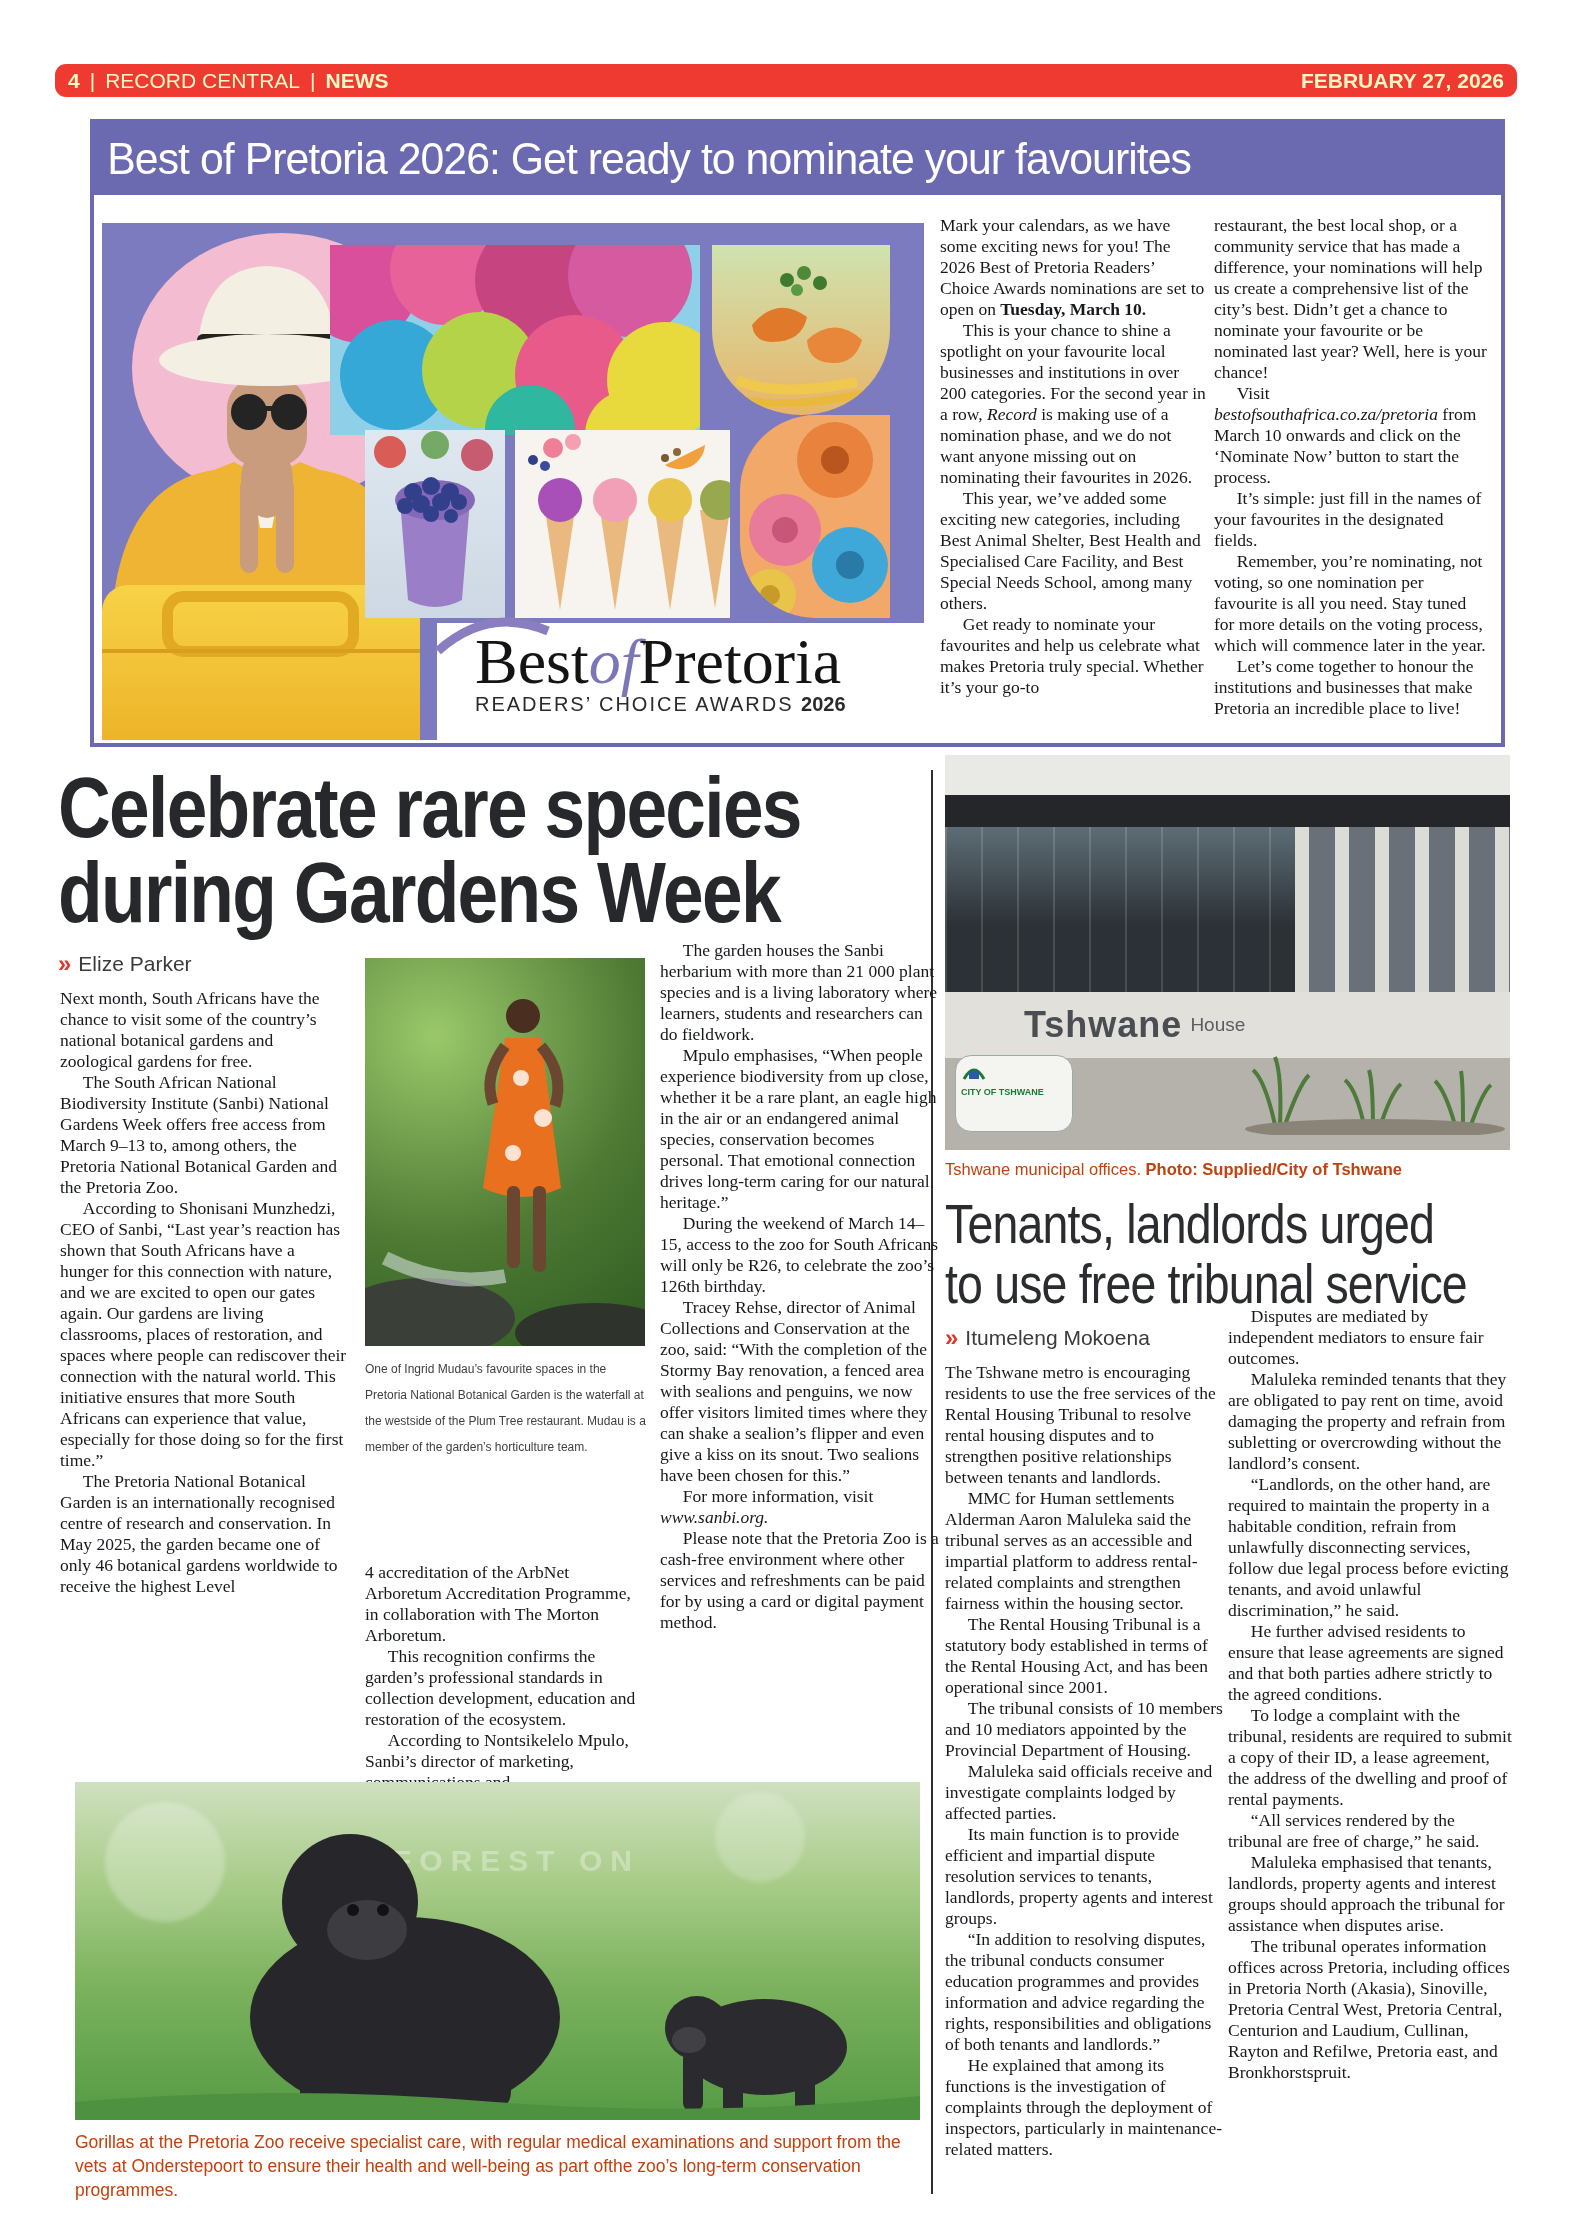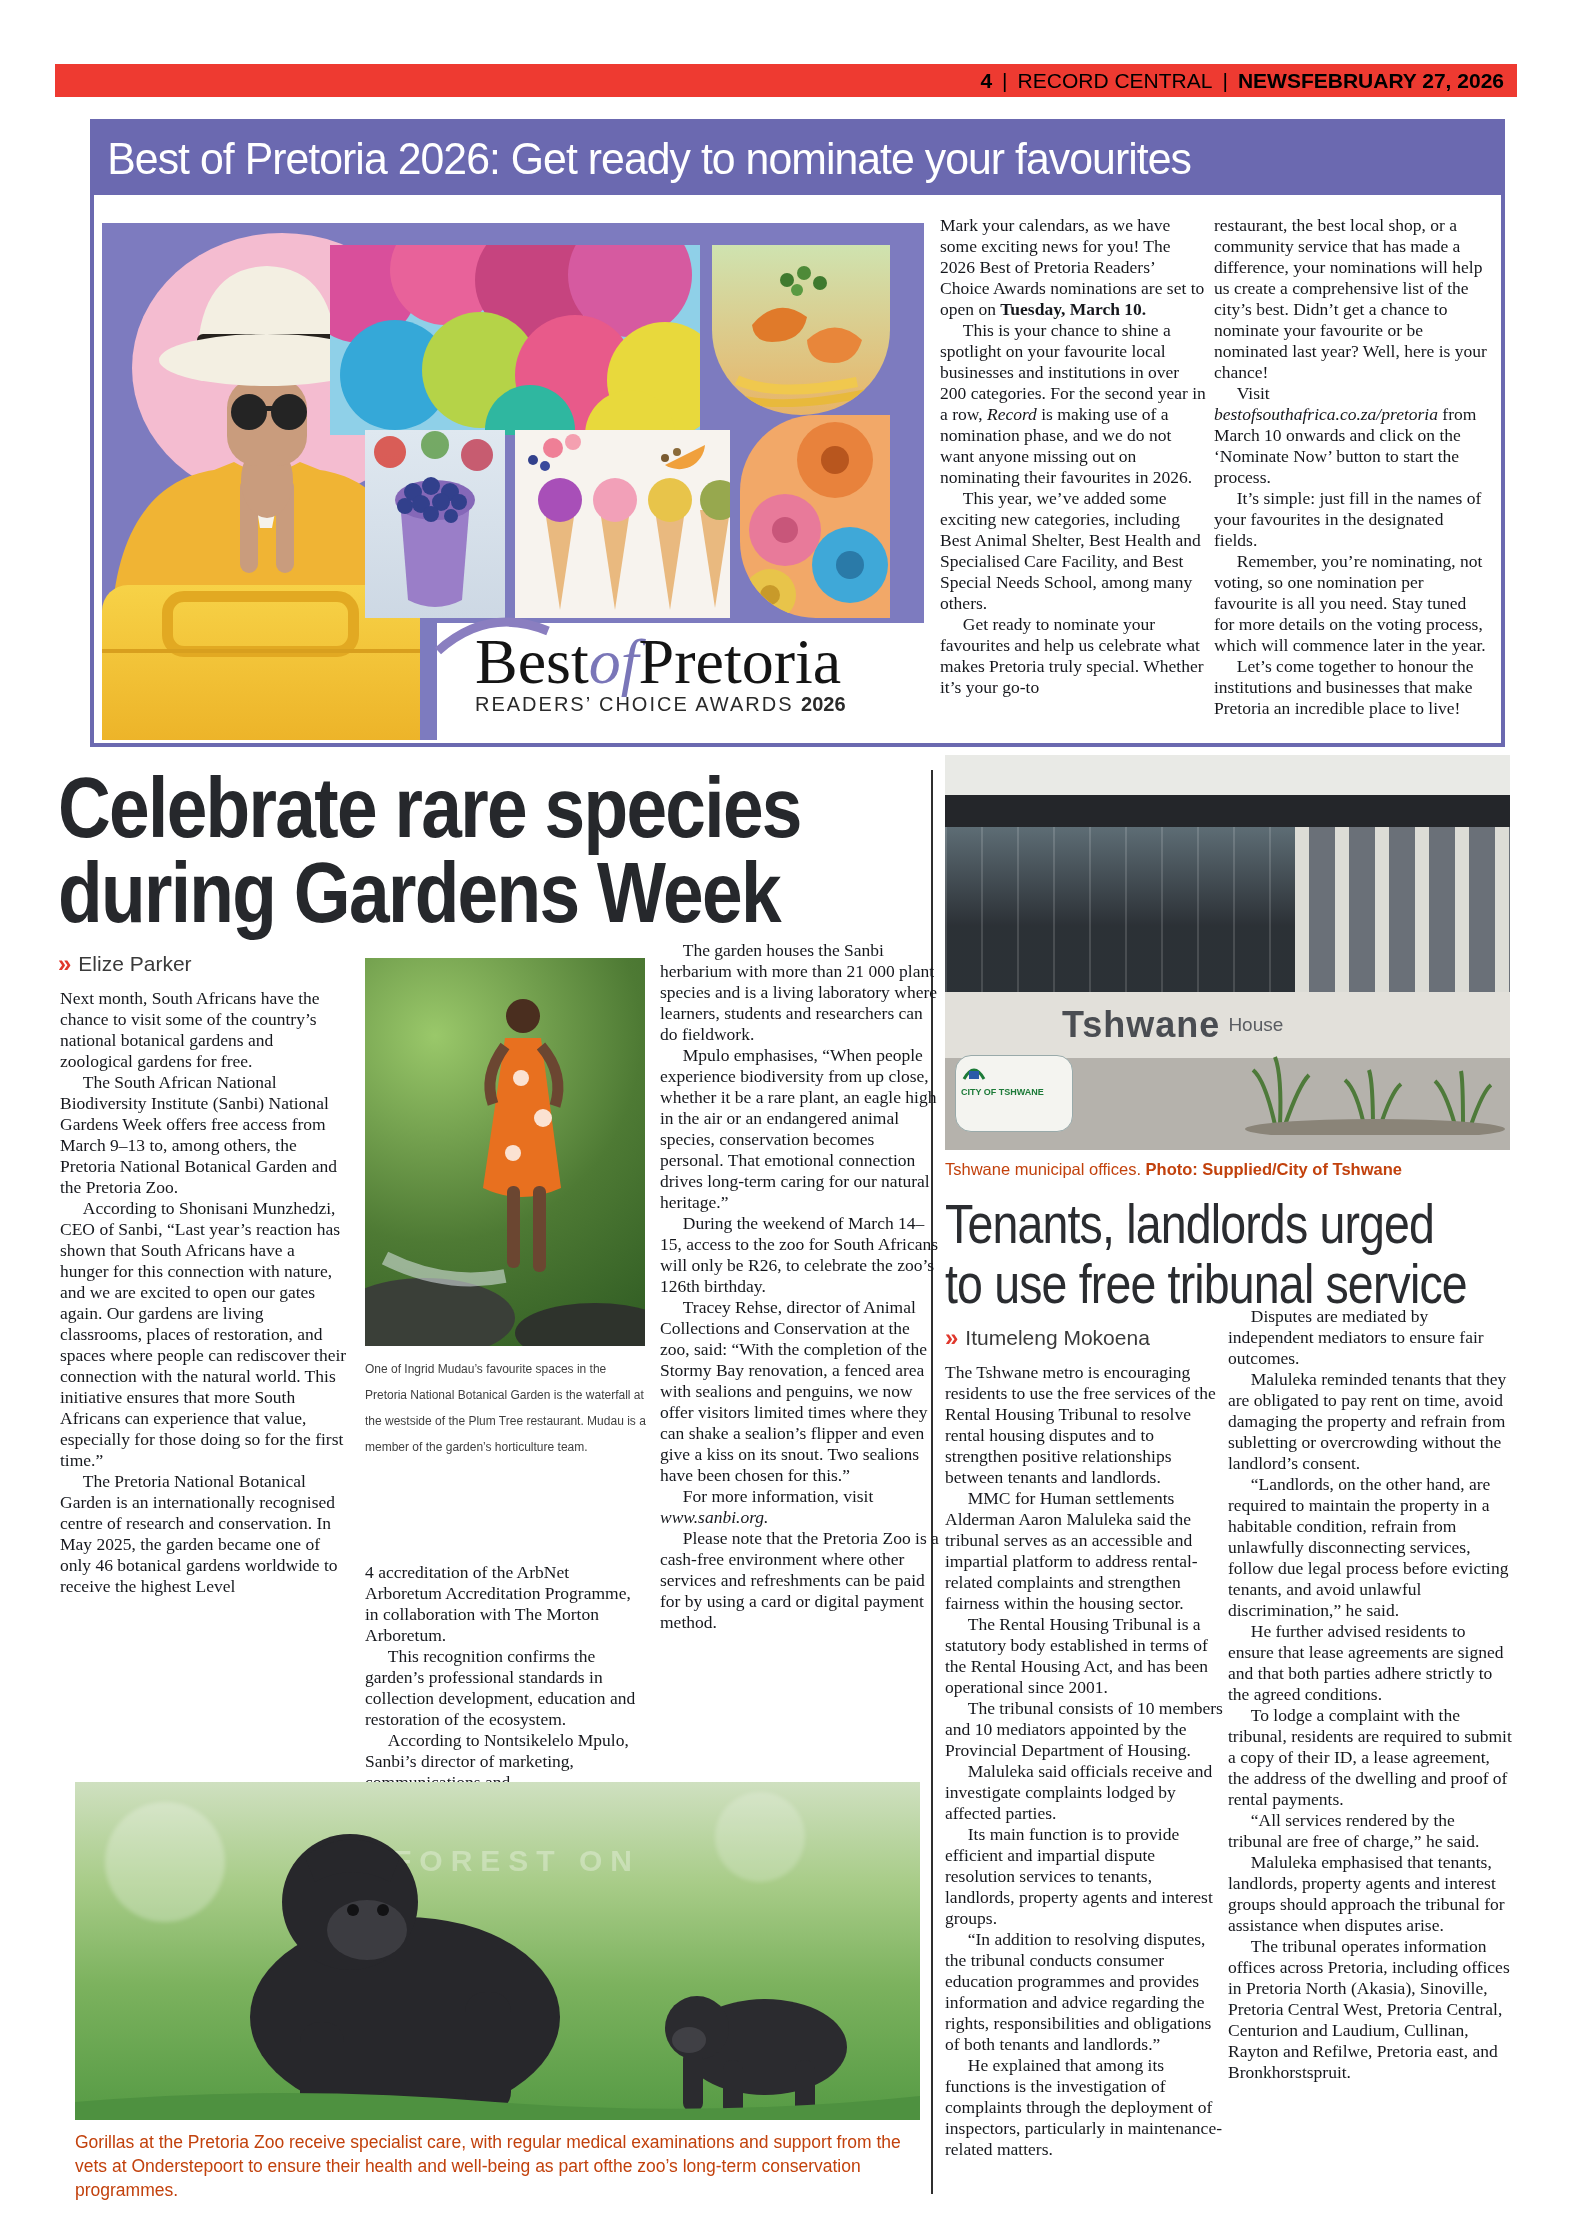--- a/index.html
+++ b/index.html
@@ -3,22 +3,22 @@
 <meta charset="utf-8">
 <style>
   html,body{margin:0;padding:0;background:#ffffff;}
   .page{position:relative;width:1572px;height:2224px;background:#fff;overflow:hidden;
         font-family:"Liberation Sans",sans-serif;}
   .abs{position:absolute;}
   .b{font-weight:bold;}
   .i{font-style:italic;}
 
   
-  .masthead{background:#ee3a31;color:#000000;display:flex;justify-content:flex-end;
-            align-items:center;padding:0 13px;font-size:21px;font-weight:bold;}
+  .masthead{background:#ee3a31;color:#fef9c3;display:flex;justify-content:space-between;
+            align-items:center;padding:0 13px;font-size:21px;font-weight:bold;border-radius:11px;}
   .masthead .mid{font-weight:normal;}
   .masthead .sep{margin:0 10px;font-weight:normal;}
 
   
   .promo-box{border:4px solid #6b69b0;background:#fff;}
   .promo-banner{background:#6b69b0;height:72px;display:flex;align-items:center;}
   .promo-title{color:#fff;font-size:45px;white-space:nowrap;letter-spacing:-1px;
                transform:scaleX(.95);transform-origin:left center;padding-left:14px;}
 
   
@@ -279,21 +279,21 @@
       <path d="M0,320 q210,-18 420,0 q215,16 425,-6 l0,30 l-845,0 Z" fill="#4e9140"></path>
     </svg>
   </div>
   <div class="abs smallcap" style="left:75px;top:2130px;width:850px;font-size:17.5px;line-height:24px;">Gorillas at the Pretoria Zoo receive specialist care, with regular medical examinations and support from the vets at Onderstepoort to ensure their health and well-being as part ofthe zoo’s long-term conservation programmes.</div>
 
   <div class="abs" style="left:945px;top:755px;width:565px;height:395px;overflow:hidden;background:#d8d8d4;">
     <div class="abs" style="left:0;top:0;width:565px;height:40px;background:#e9eae6;"></div>
     <div class="abs" style="left:0;top:40px;width:565px;height:32px;background:#24262a;"></div>
     <div class="abs tsh-glass" style="left:0;top:72px;width:565px;height:165px;"></div>
     <div class="abs" style="left:350px;top:72px;width:215px;height:165px;background:repeating-linear-gradient(90deg,#dcdcd6 0 14px,#6a7078 14px 40px);"></div>
-    <div class="abs" style="left:0;top:237px;width:565px;height:66px;background:#e2e0da;display:flex;align-items:center;padding-left:117px;box-sizing:border-box;">
+    <div class="abs" style="left:0;top:237px;width:565px;height:66px;background:#e2e0da;display:flex;align-items:center;padding-left:79px;box-sizing:border-box;">
       <span class="tsh-sign-main">Tshwane</span>
       <span class="tsh-sign-sub">House</span>
     </div>
     <div class="abs" style="left:0;top:303px;width:565px;height:92px;background:#b5b2ac;"></div>
     <svg class="abs" style="left:300px;top:270px;" width="265" height="110" viewBox="0 0 265 110">
       <g stroke="#4e7a3a" stroke-width="4" fill="none">
         <path d="M30,100 q-10,-45 -22,-55"></path>
           <path d="M35,100 q2,-50 -5,-68"></path>
           <path d="M40,100 q14,-40 24,-50"></path>
         <path d="M120,105 q-8,-40 -20,-50"></path>

